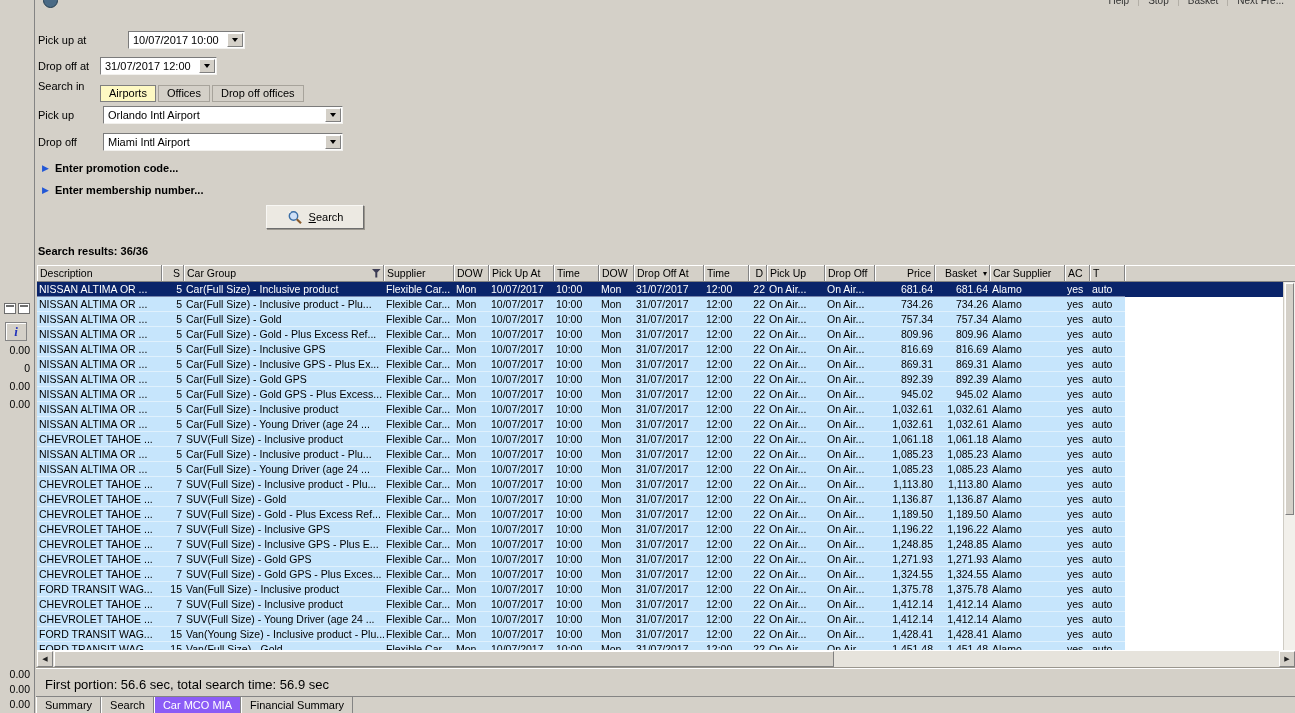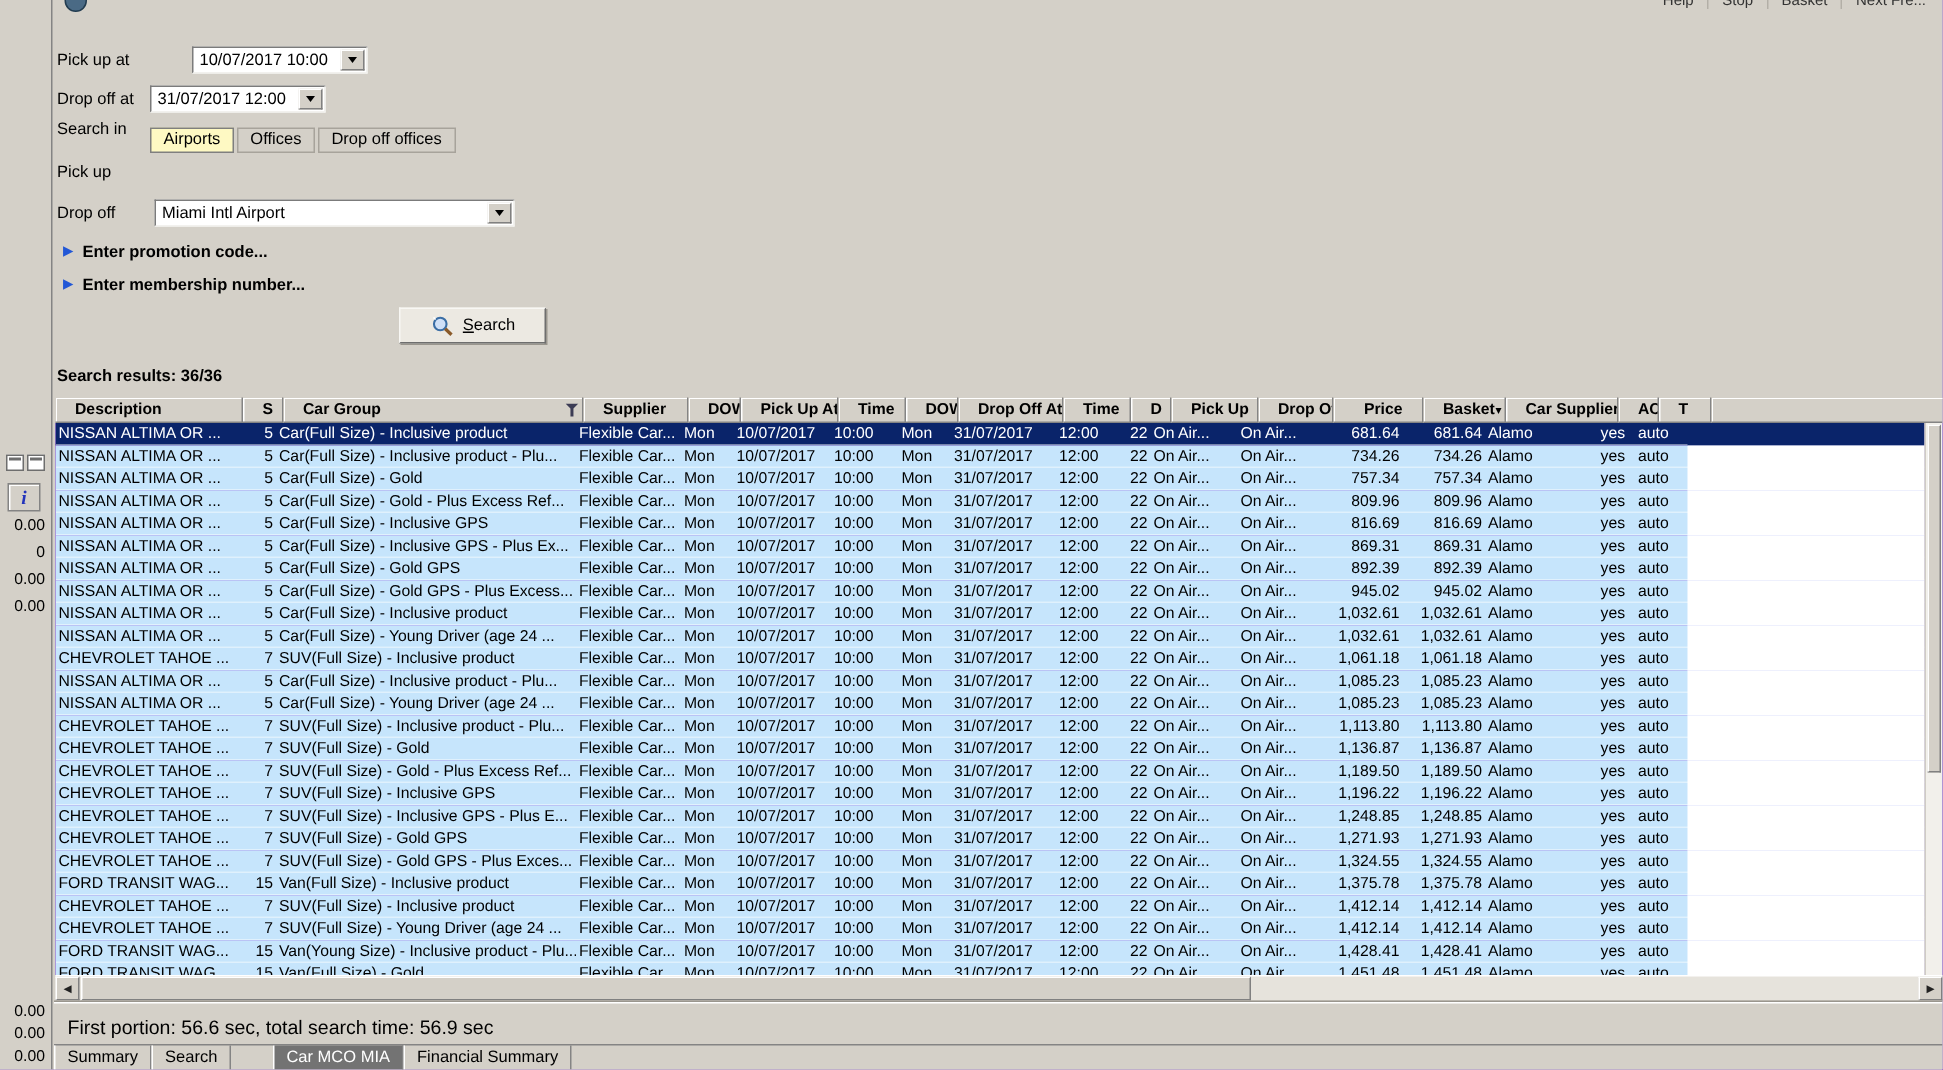--- a/index.html
+++ b/index.html
@@ -48,23 +48,23 @@
   .search-btn{position:absolute;left:230px;top:196px;width:98px;height:24px;background:#ece9e2;
       border:1px solid;border-color:#f8f7f4 #6e6e6e #6e6e6e #f8f7f4;box-shadow:1px 1px 0 #9a968e;
       display:flex;align-items:center;justify-content:center;gap:6px;font-size:11px;}
   .search-btn u{text-decoration:underline;}
 
   .results-title{position:absolute;left:2px;top:236px;font-size:11px;font-weight:bold;}
 
   
   .grid{position:absolute;left:1px;top:256px;right:0;}
   .grid-header{display:flex;height:17px;}
-  .hcell{position:relative;flex:0 0 auto;height:17px;line-height:15px;font-size:10.5px;padding:1px 13px 0;background:#d4d0c8;
+  .hcell{position:relative;flex:0 0 auto;height:17px;line-height:15px;font-size:10.5px;padding:1px 3px 0;background:#d4d0c8;
          border-right:1px solid #848484;border-bottom:1px solid #848484;box-shadow:inset 1px 1px 0 #fff;
-         white-space:nowrap;overflow:hidden;font-weight:bold;}
+         white-space:nowrap;overflow:hidden;}
   .hcell .ic{position:absolute;right:2px;top:4px;line-height:9px;}
   .hcell.c14{padding-right:12px;}
   .hfill{flex:1 1 auto;border-right:none;}
   .grid-body{position:relative;height:368px;overflow:hidden;background:#6d28d9;}
   .rows{position:absolute;left:0;top:0;right:12px;}
   .grow{display:flex;height:15px;background:#c6e5fc;box-shadow:inset 0 -1px 0 rgba(255,255,255,.45);}
   .grow .cell{flex:0 0 auto;height:15px;line-height:15px;font-size:10.5px;padding:0 2px;white-space:nowrap;overflow:hidden;}
   .grow .fill{flex:1 1 auto;background:#fff;}
   .grow.selected{background:#0a246a;color:#fff;}
   .grow.selected .fill{background:#0a246a;}
@@ -79,21 +79,21 @@
   .hs-btn{position:absolute;top:0;width:16px;height:16px;background:#d4d0c8;border:1px solid;border-color:#fff #808080 #808080 #fff;
           display:flex;align-items:center;justify-content:center;font-size:7px;color:#222;}
   .hs-left{left:0;} .hs-right{right:0;}
   .hthumb{position:absolute;left:17px;top:0;height:16px;width:62%;background:#d4d0c8;border:1px solid;border-color:#fff #808080 #808080 #fff;}
 
   
   .statusbar{position:absolute;left:0;right:0;top:658px;bottom:17px;background:#d4d0c8;border-top:1px solid #9a968e;box-shadow:inset 0 1px 0 #fff;}
   .status-text{position:absolute;left:9px;top:9px;font-size:13px;}
   .bottom-tabs{position:absolute;left:0;right:0;bottom:0;height:17px;display:flex;background:#d4d0c8;border-top:1px solid #848484;}
   .btab{padding:0 8px;font-size:11px;display:flex;align-items:center;border-right:1px solid #848484;border-left:1px solid #fff;white-space:nowrap;}
-  .btab.active{background:#737373;color:#fff;margin-left:28px;}
+  .btab.active{background:#8b5cf6;color:#fff;}
 </style>
 </head>
 <body>
 
 <div class="screen">
 
   <div class="left-strip">
     <div class="mini-ic a"></div>
     <div class="mini-ic b"></div>
     <div class="info-btn">i</div>
@@ -130,20 +130,24 @@
     </div>
 
     <div class="flabel lab-search-in">Search in</div>
     <div class="si-tabs">
         <div class="si-tab active">Airports</div>
         <div class="si-tab">Offices</div>
         <div class="si-tab">Drop off offices</div>
       </div>
 
     <div class="flabel lab-pickup">Pick up</div>
+    <div class="combo" id="pickup-combo">
+      <span class="val">Orlando Intl Airport</span>
+      <span class="btn"></span>
+    </div>
 
     <div class="flabel lab-dropoff">Drop off</div>
     <div class="combo" id="dropoff-combo">
       <span class="val">Miami Intl Airport</span>
       <span class="btn"></span>
     </div>
 
     <div class="expander exp-promo">
       <span class="arrow-ic">▶</span><span>Enter promotion code...</span>
     </div>

